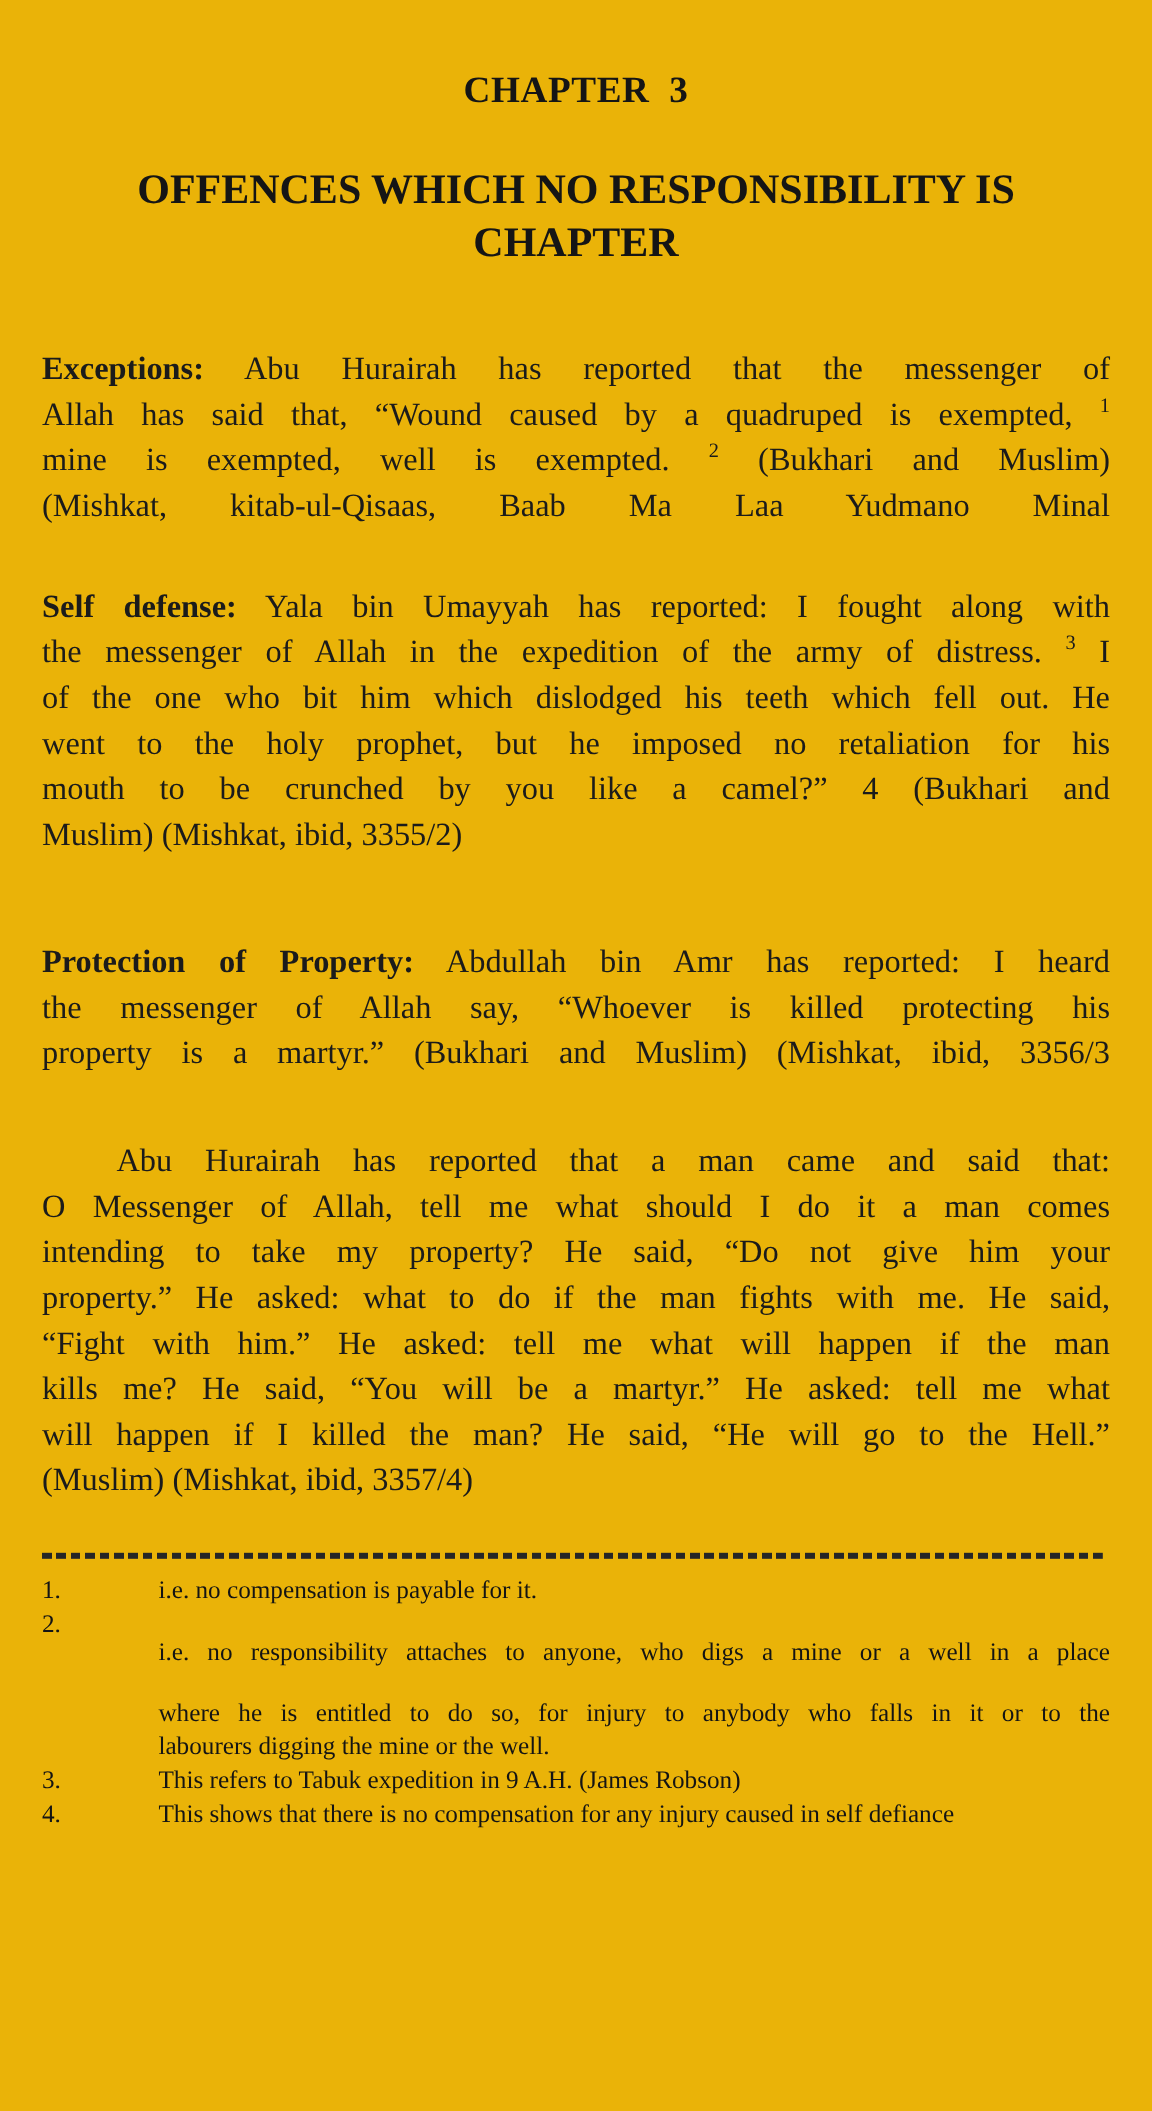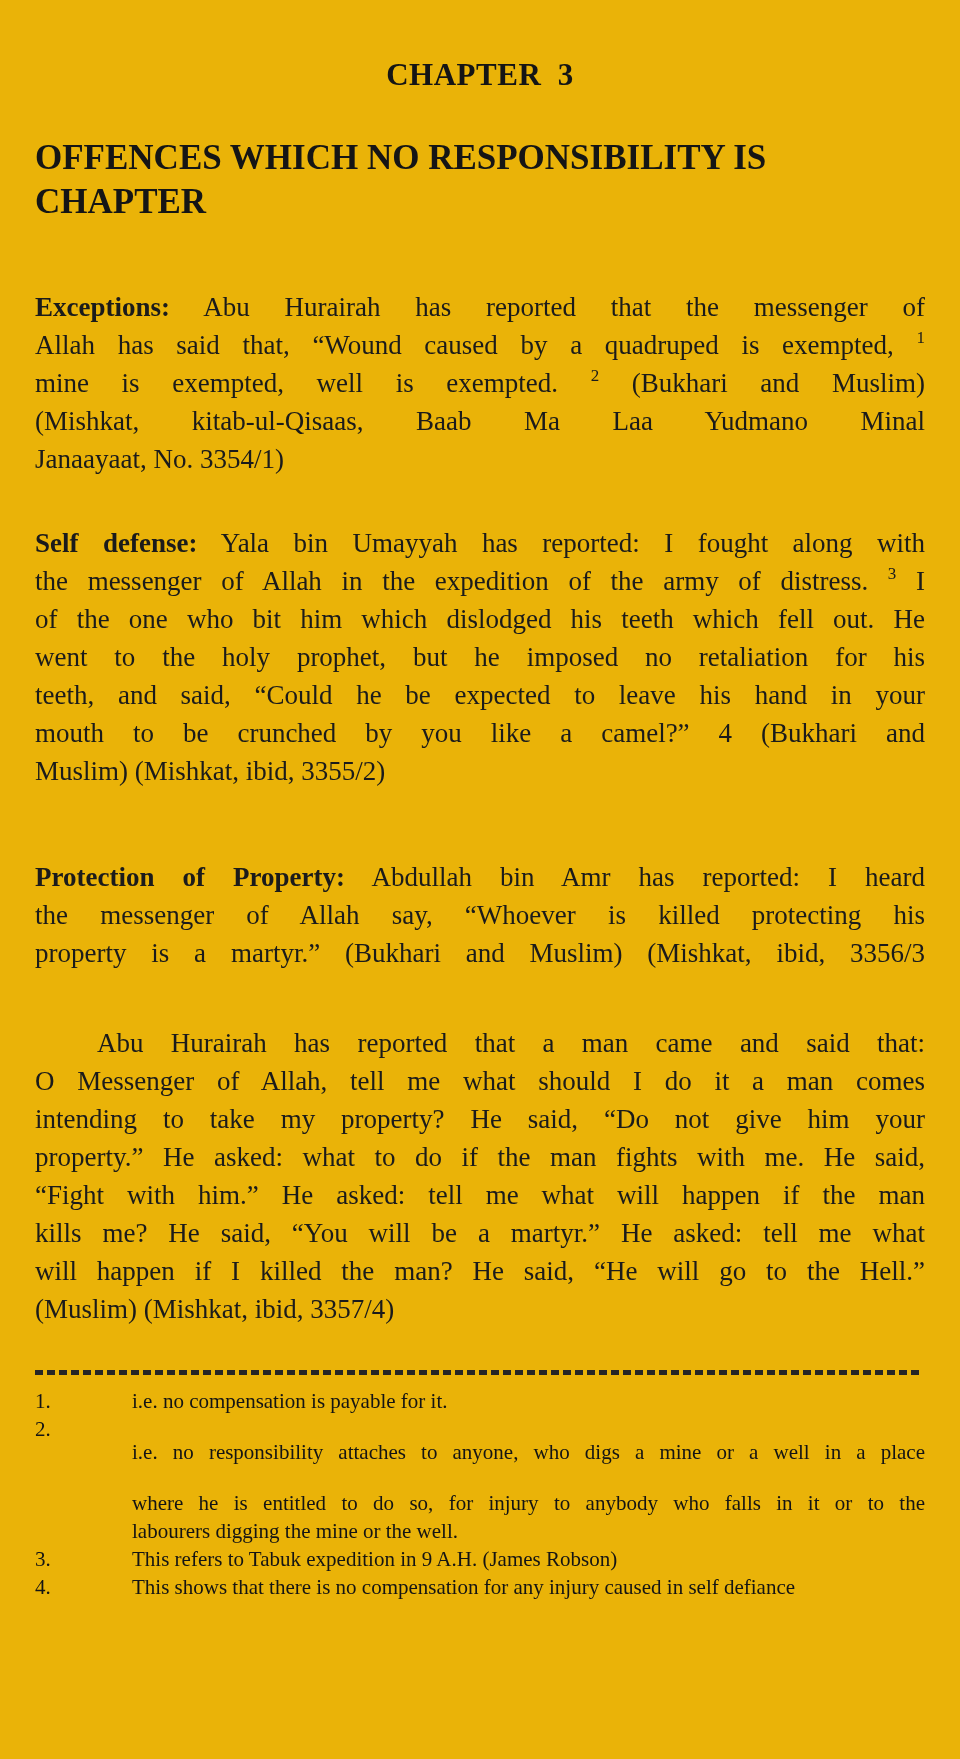--- a/index.html
+++ b/index.html
@@ -19,21 +19,21 @@
   .chapter-heading {
     text-align: center;
     font-weight: bold;
     font-size: 31px;
     line-height: 34px;
     letter-spacing: 0.5px;
     color: #151515;
   }
   .page-title {
     margin-top: 44px;
-    text-align: left;
+    text-align: center;
     font-weight: bold;
     font-size: 35px;
     line-height: 44px;
     color: #151515;
   }
   .body-paragraphs { margin-top: 64px; }
   .para {
     font-size: 27px;
     line-height: 38px;
     color: #1b1b1b;
@@ -86,28 +86,26 @@
     <div>OFFENCES WHICH NO RESPONSIBILITY IS</div>
     <div>CHAPTER</div>
   </div>
 
   <div class="body-paragraphs">
       <div class="para para-exceptions">
         <div class="line just"><span class="b">Exceptions:</span><span> Abu Hurairah has reported that the messenger of</span></div>
         <div class="line just"><span>Allah has said that, “Wound caused by a quadruped is exempted, </span><span class="sup">1</span></div>
         <div class="line just"><span>mine is exempted, well is exempted. </span><span class="sup">2</span><span> (Bukhari and Muslim)</span></div>
         <div class="line just"><span>(Mishkat, kitab-ul-Qisaas, Baab Ma Laa Yudmano Minal</span></div>
-        <div class="line"><span>Janaayaat, No. 3354/1)</span></div>
       </div>
       <div class="para para-self-defense">
         <div class="line just"><span class="b">Self defense:</span><span> Yala bin Umayyah has reported: I fought along with</span></div>
         <div class="line just"><span>the messenger of Allah in the expedition of the army of distress. </span><span class="sup">3</span><span> I</span></div>
         <div class="line just"><span>of the one who bit him which dislodged his teeth which fell out. He</span></div>
         <div class="line just"><span>went to the holy prophet, but he imposed no retaliation for his</span></div>
-        <div class="line just"><span>teeth, and said, “Could he be expected to leave his hand in your</span></div>
         <div class="line just"><span>mouth to be crunched by you like a camel?” 4 (Bukhari and</span></div>
         <div class="line"><span>Muslim) (Mishkat, ibid, 3355/2)</span></div>
       </div>
       <div class="para para-protection-of-property">
         <div class="line just"><span class="b">Protection of Property:</span><span> Abdullah bin Amr has reported: I heard</span></div>
         <div class="line just"><span>the messenger of Allah say, “Whoever is killed protecting his</span></div>
         <div class="line just"><span>property is a martyr.” (Bukhari and Muslim) (Mishkat, ibid, 3356/3</span></div>
       </div>
       <div class="para para-abu-hurairah-dialogue">
         <div class="line just indent"><span>Abu Hurairah has reported that a man came and said that:</span></div>

